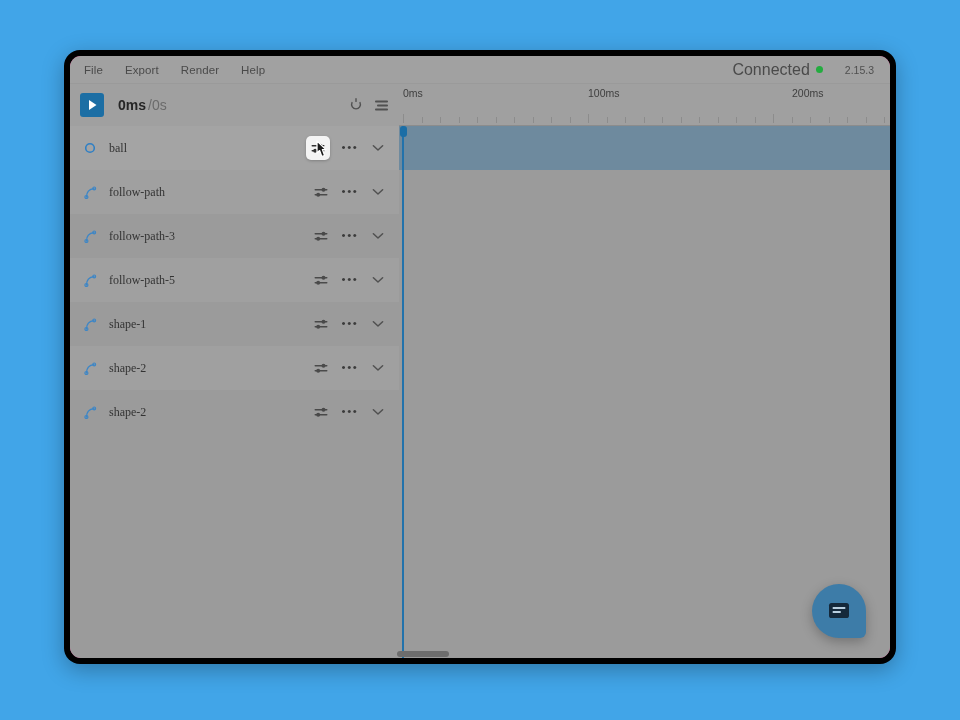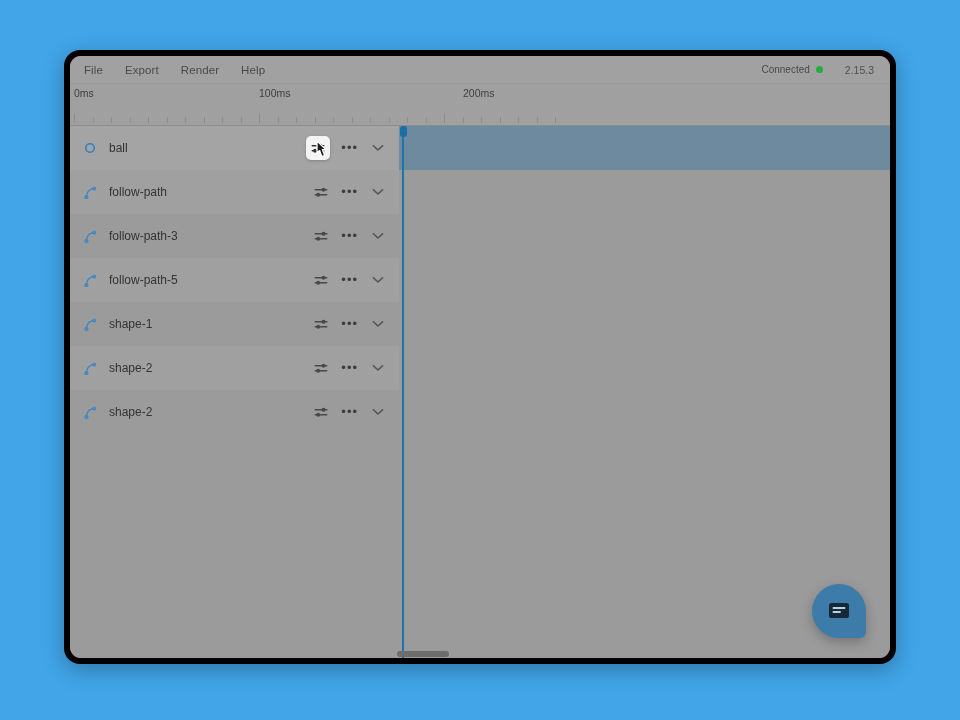--- a/index.html
+++ b/index.html
@@ -46,21 +46,21 @@
   .menu-item {
     font-size: 11.5px;
     color: #4a4a4a;
     margin-right: 22px;
     cursor: default;
     letter-spacing: .1px;
   }
   #menu-spacer { flex: 1 1 auto; }
   #conn-status {
     display: flex; align-items: center;
-    font-size: 10px; color: #4a4a4a;
+    font-size: 16px; color: #4a4a4a;
   }
   #conn-dot {
     width: 7px; height: 7px; border-radius: 50%;
     background: #23ac3f; margin-left: 6px;
   }
   #app-version {
     font-size: 10.5px; color: #4f4f4f;
     margin-left: 22px; margin-right: 2px;
   }
 
@@ -133,20 +133,21 @@
     flex: 1 1 auto;
     display: flex;
     position: relative;
     min-height: 0;
   }
   #layer-sidebar {
     width: 329px;
     flex: 0 0 auto;
     background: #9b9b9b;
     position: relative;
+    font-family: Liberation Serif, serif;
   }
   .layer-row {
     height: 44px;
     display: flex;
     align-items: center;
     padding: 0 12px 0 14px;
     position: relative;
     cursor: pointer;
   }
   .layer-row.alt { background: #a0a0a0; }
@@ -259,20 +260,41 @@
       <div class="menu-item">Help</div>
       <div id="menu-spacer"></div>
       <div id="conn-status">
         <span>Connected</span>
         <span id="conn-dot"></span>
       </div>
       <div id="app-version">2.15.3</div>
     </div>
 
     <div id="transport-strip">
+      <div id="transport-left">
+        <div id="play-button">
+          <svg width="11" height="12" viewBox="0 0 11 12">
+            <path d="M2 1 L9.5 6 L2 11 Z" fill="#ffffff"></path>
+          </svg>
+        </div>
+        <div id="time-display">
+          <span id="time-current">0ms</span><span id="time-total">/0s</span>
+        </div>
+        <div id="transport-tools">
+          <svg class="tool-icon" width="14" height="14" viewBox="0 0 14 14">
+            <path d="M3 4.6 A4.4 4.4 0 1 0 11 4.6" fill="none" stroke="#333" stroke-width="1.4" stroke-linecap="round"></path>
+            <path d="M7 0.8 L7 3.4" stroke="#333" stroke-width="1.4" stroke-linecap="round"></path>
+          </svg>
+          <svg class="tool-icon" width="15" height="13" viewBox="0 0 15 13">
+            <rect x="1" y="1.5" width="13" height="1.9" rx="0.9" fill="#333"></rect>
+            <rect x="3" y="5.5" width="11" height="1.9" rx="0.9" fill="#333"></rect>
+            <rect x="1" y="9.5" width="13" height="1.9" rx="0.9" fill="#333"></rect>
+          </svg>
+        </div>
+      </div>
       <div id="ruler">
         <div id="ruler-labels">
             <div class="ruler-label" style="left: 4px;">0ms</div>
             <div class="ruler-label" style="left: 189px;">100ms</div>
             <div class="ruler-label" style="left: 393px;">200ms</div>
           </div>
         <div id="ruler-ticks">
             <div class="ruler-tick" style="left: 4px; height: 9px;"></div>
             <div class="ruler-tick" style="left: 22.5px; height: 6px;"></div>
             <div class="ruler-tick" style="left: 41px; height: 6px;"></div>

